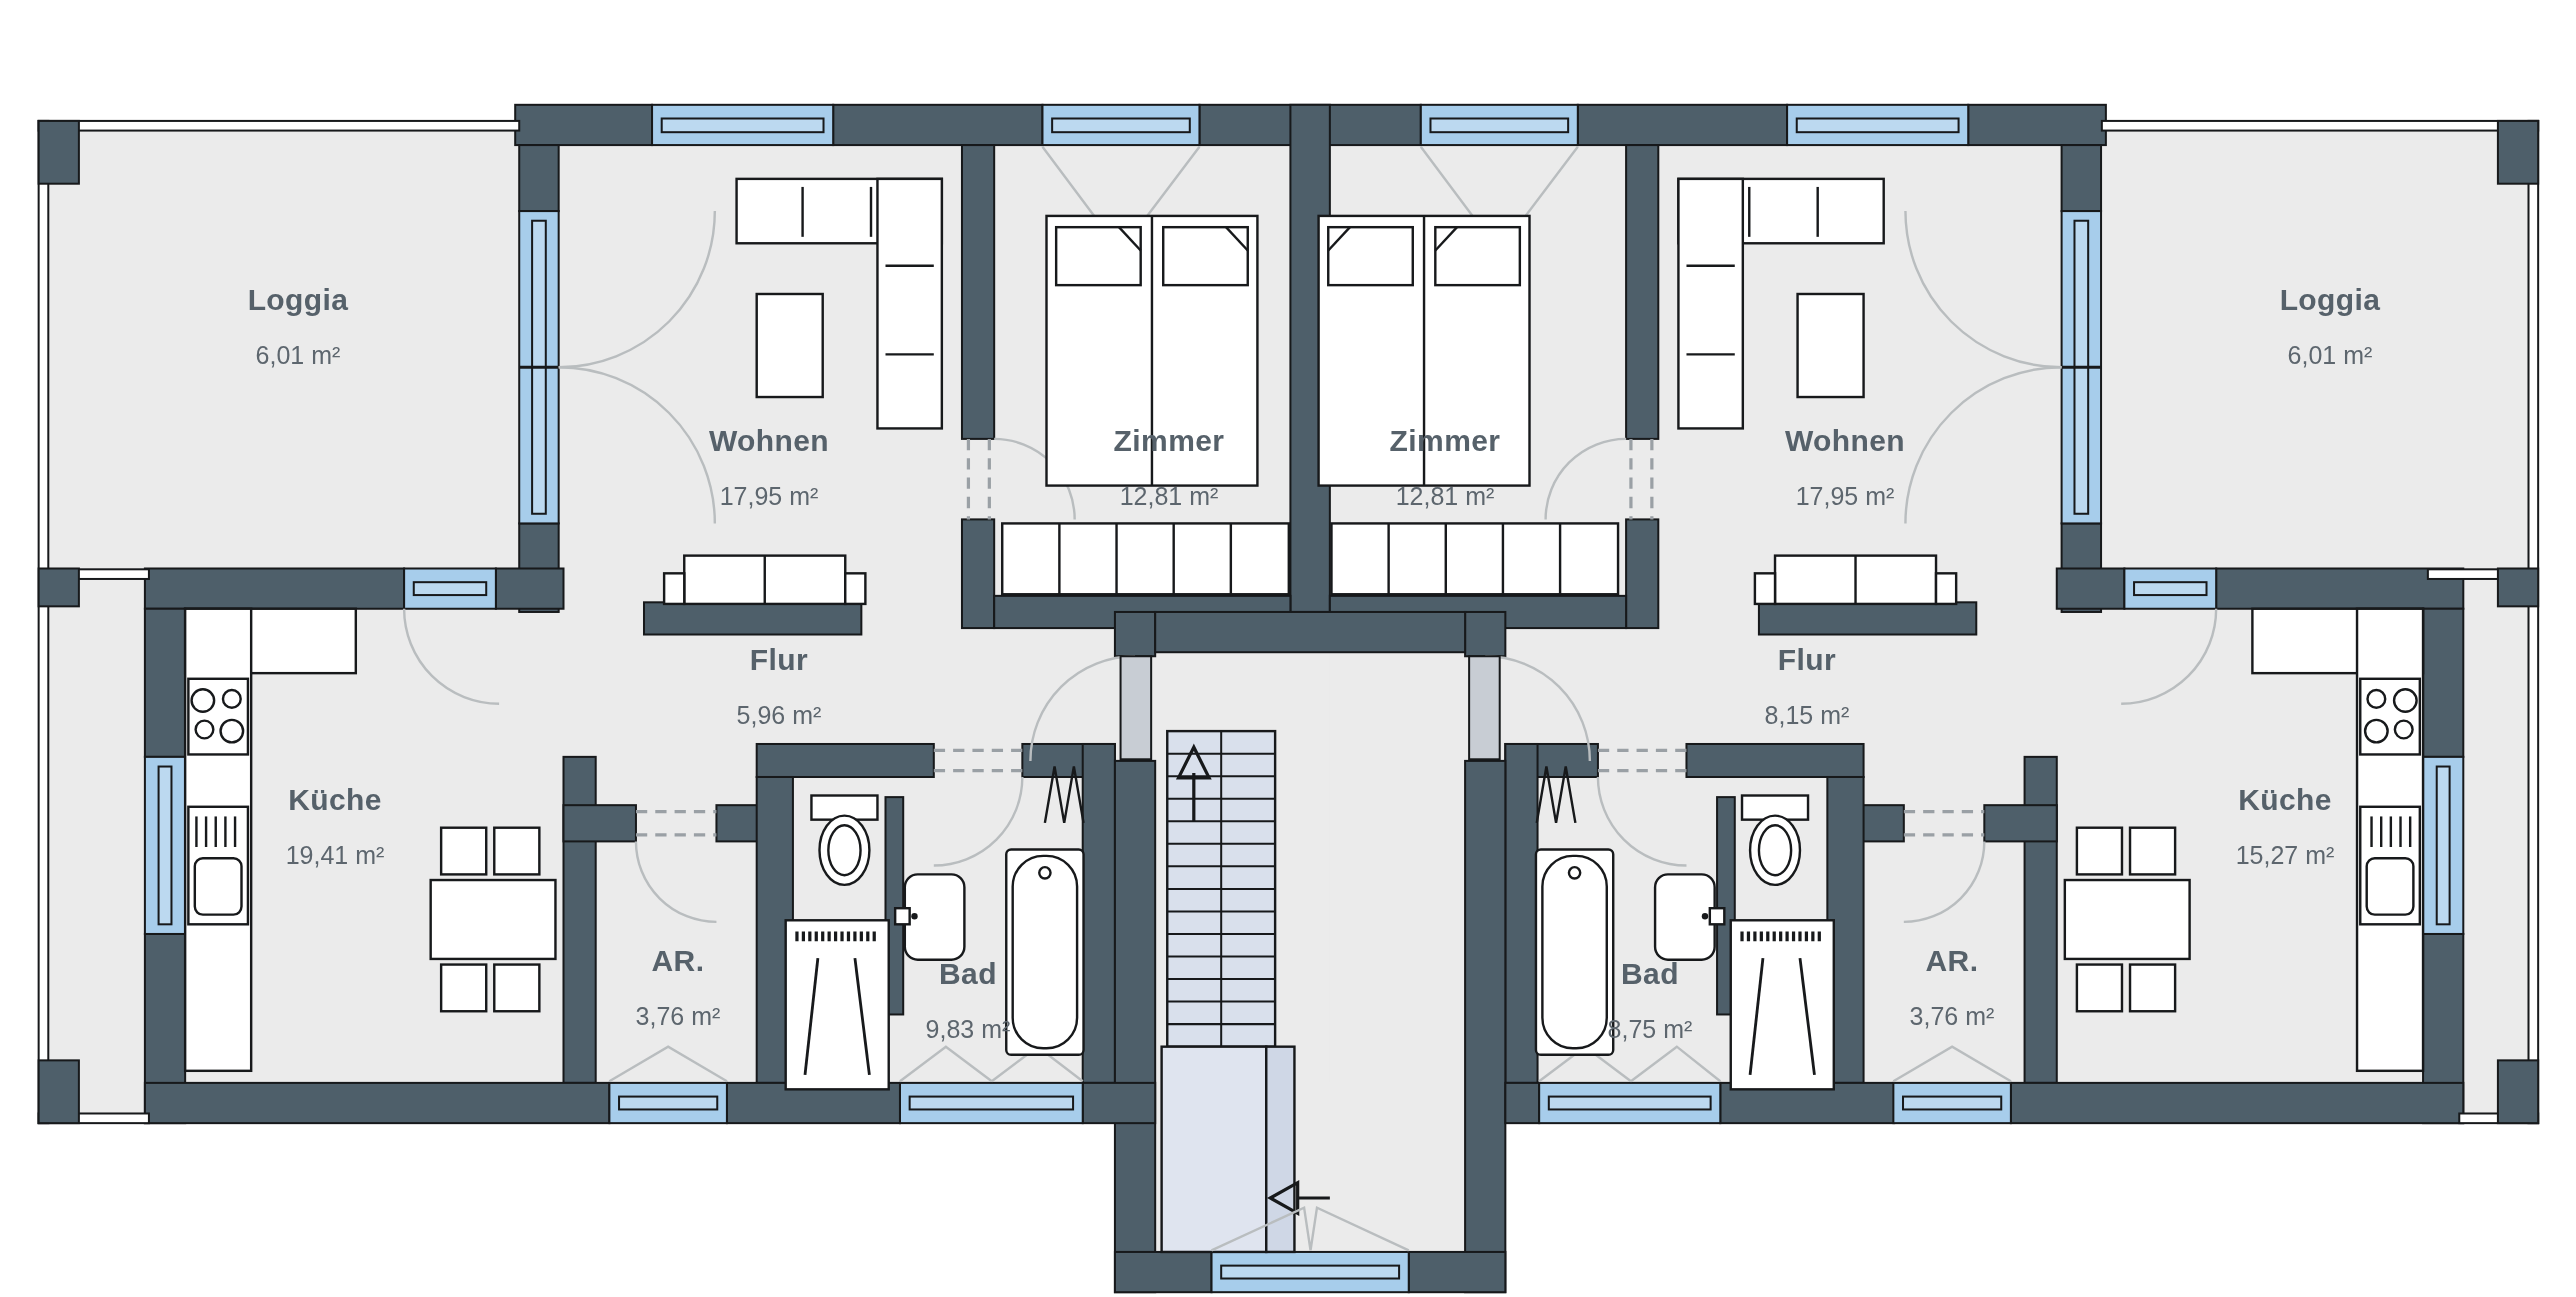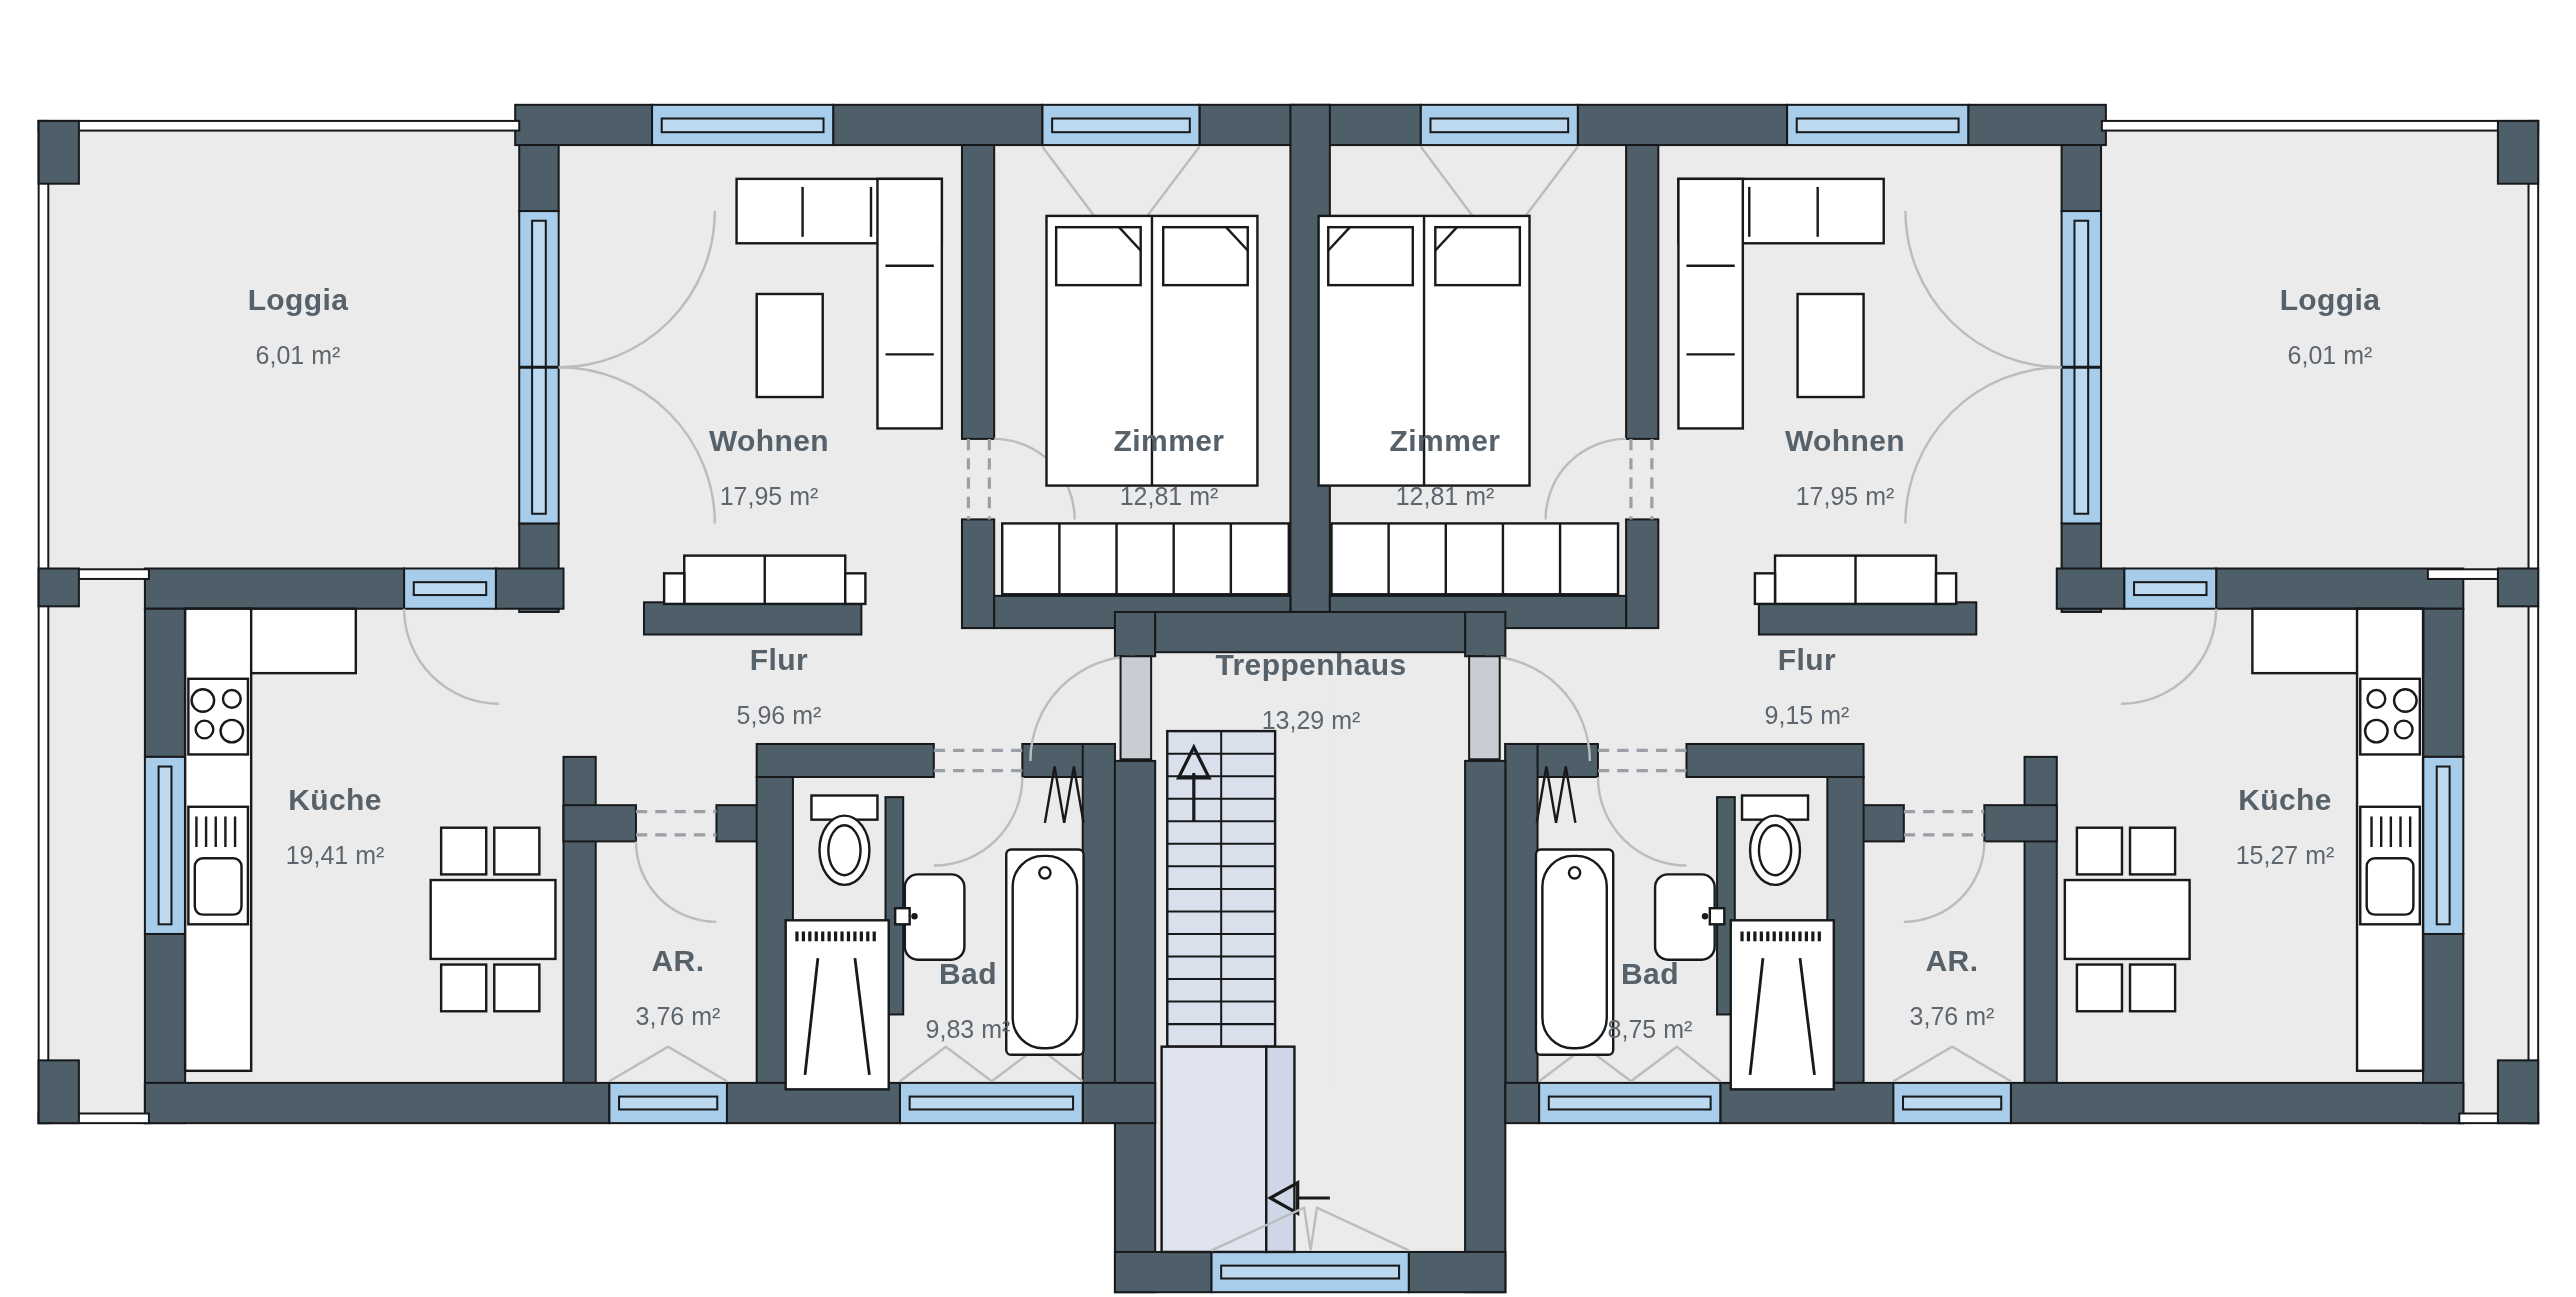--- a/index.html
+++ b/index.html
@@ -399,27 +399,23 @@
       <span class="room-area">17,95 m²</span>
     </div>
   <div class="room-label" style="left: 2330px; top: 326px;">
       <span class="room-name">Loggia</span>
       <span class="room-area">6,01 m²</span>
     </div>
   <div class="room-label" style="left: 779px; top: 686px;">
       <span class="room-name">Flur</span>
       <span class="room-area">5,96 m²</span>
     </div>
-  <div class="room-label" style="left: 1311px; top: 691px;">
-      <span class="room-name">Treppenhaus</span>
-      <span class="room-area">13,29 m²</span>
-    </div>
   <div class="room-label" style="left: 1807px; top: 686px;">
       <span class="room-name">Flur</span>
-      <span class="room-area">9,15 m²</span>
+      <span class="room-area">8,15 m²</span>
     </div>
   <div class="room-label" style="left: 335px; top: 826px;">
       <span class="room-name">Küche</span>
       <span class="room-area">19,41 m²</span>
     </div>
   <div class="room-label" style="left: 678px; top: 987px;">
       <span class="room-name">AR.</span>
       <span class="room-area">3,76 m²</span>
     </div>
   <div class="room-label" style="left: 968px; top: 1000px;">

